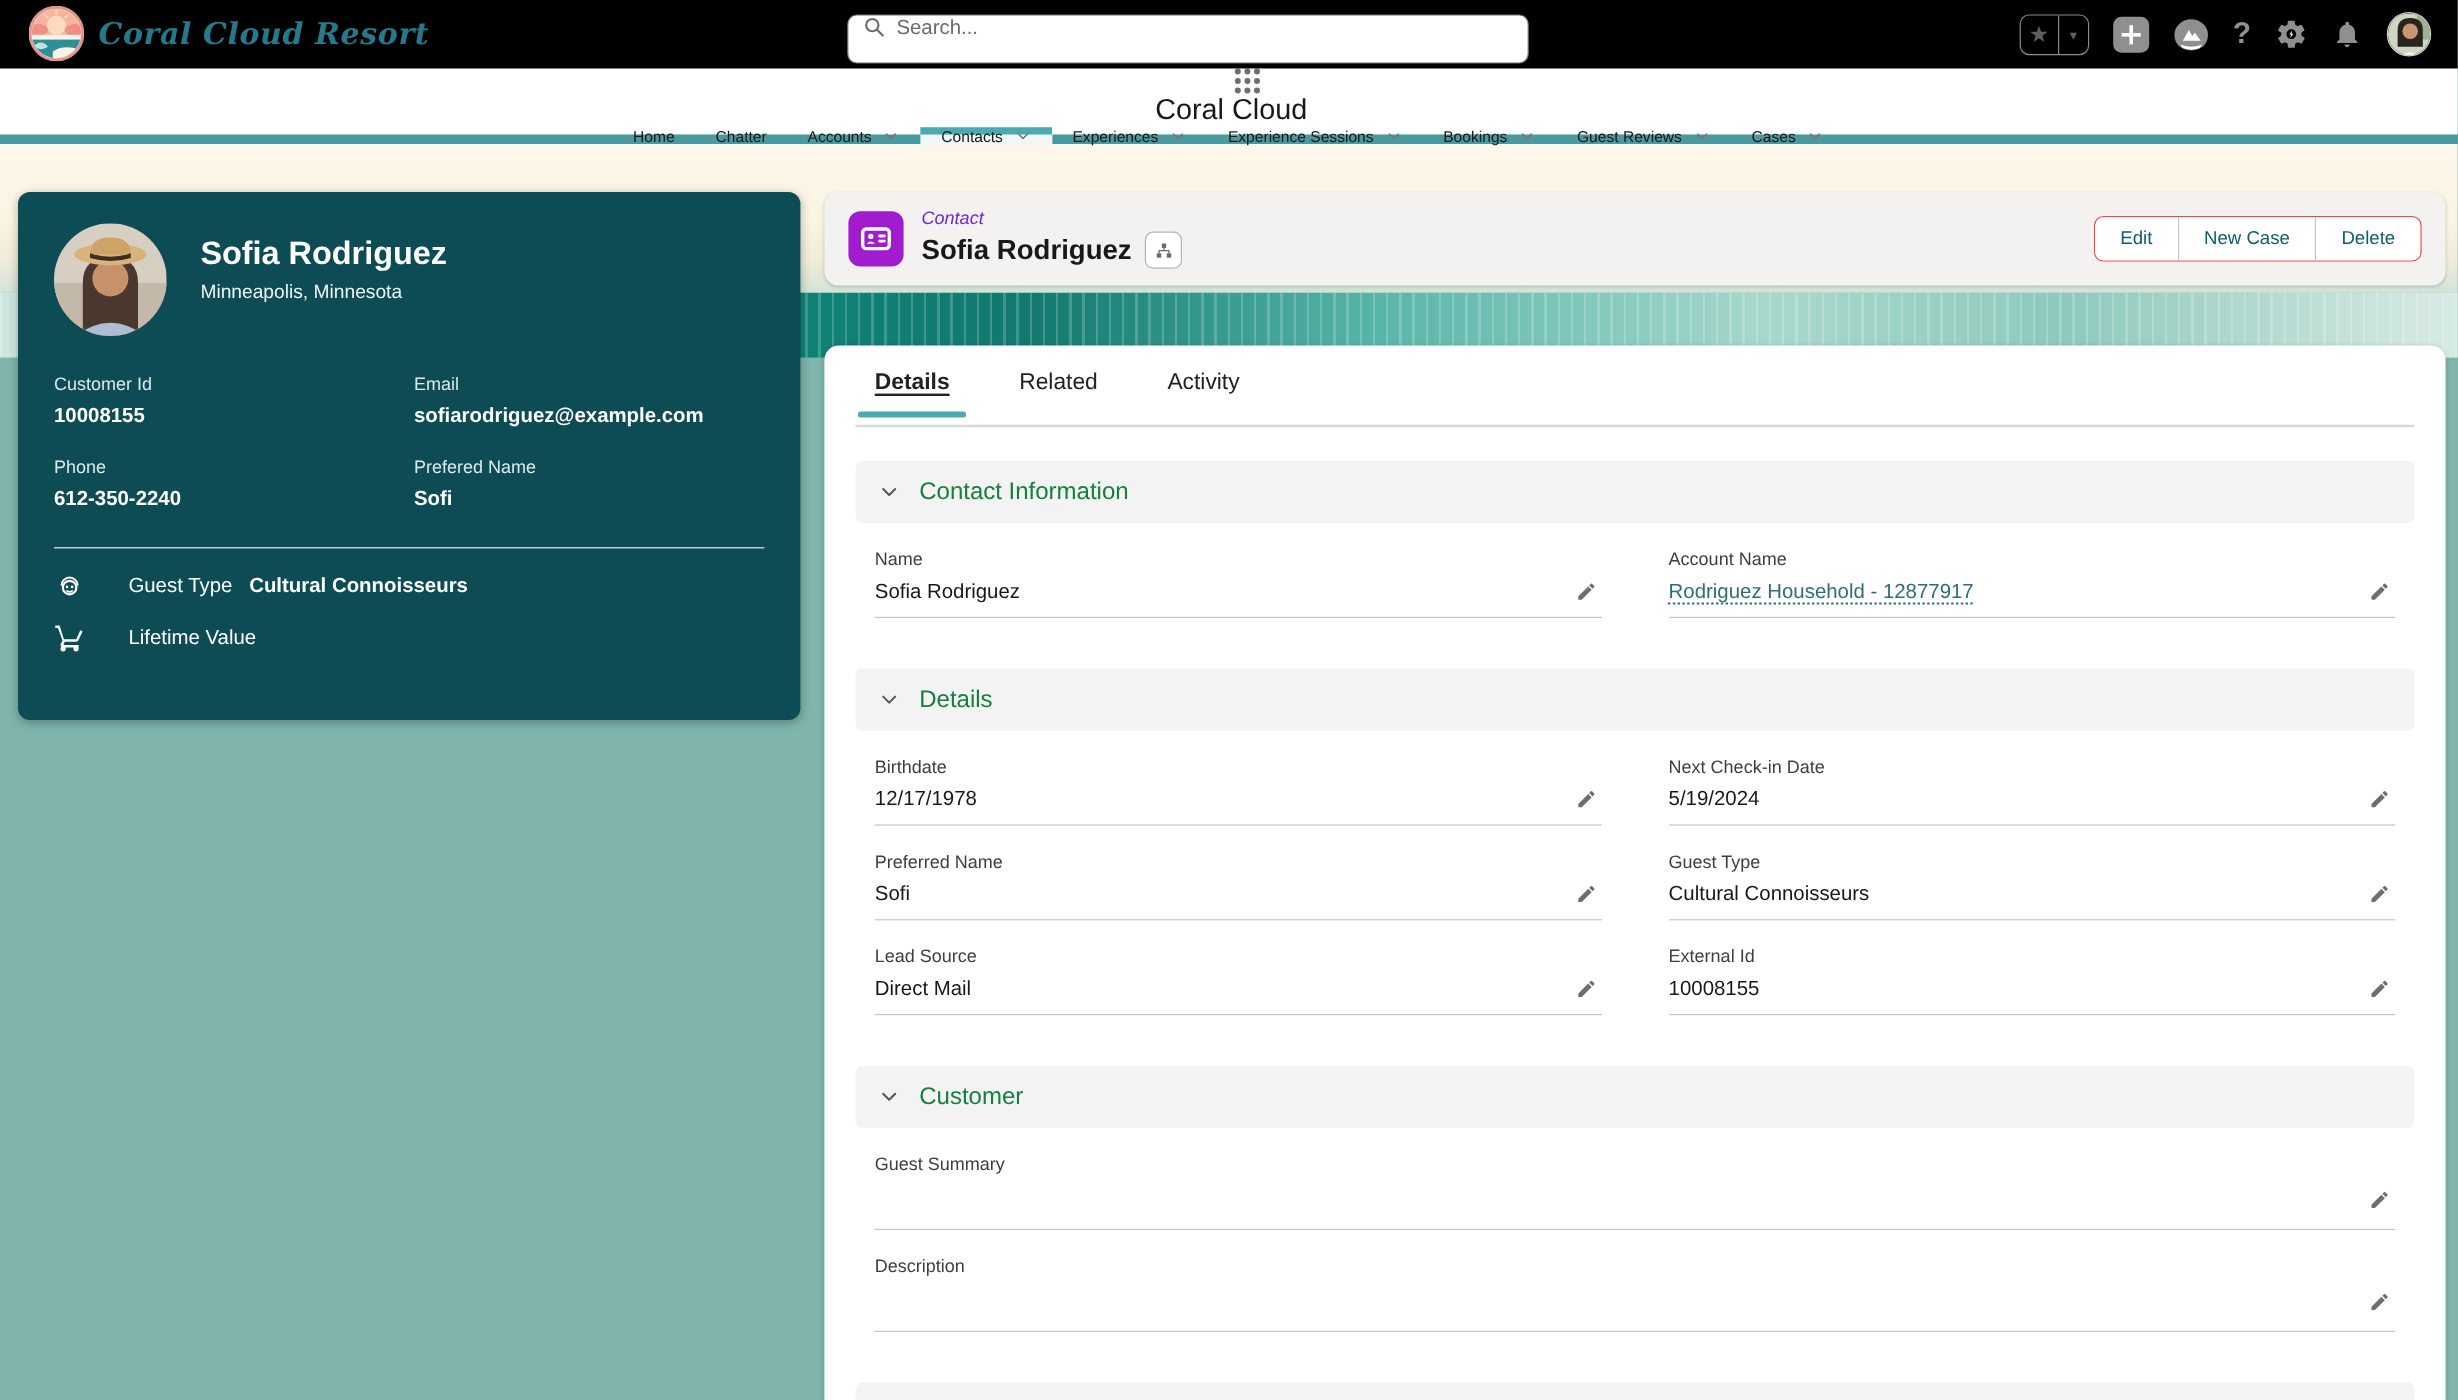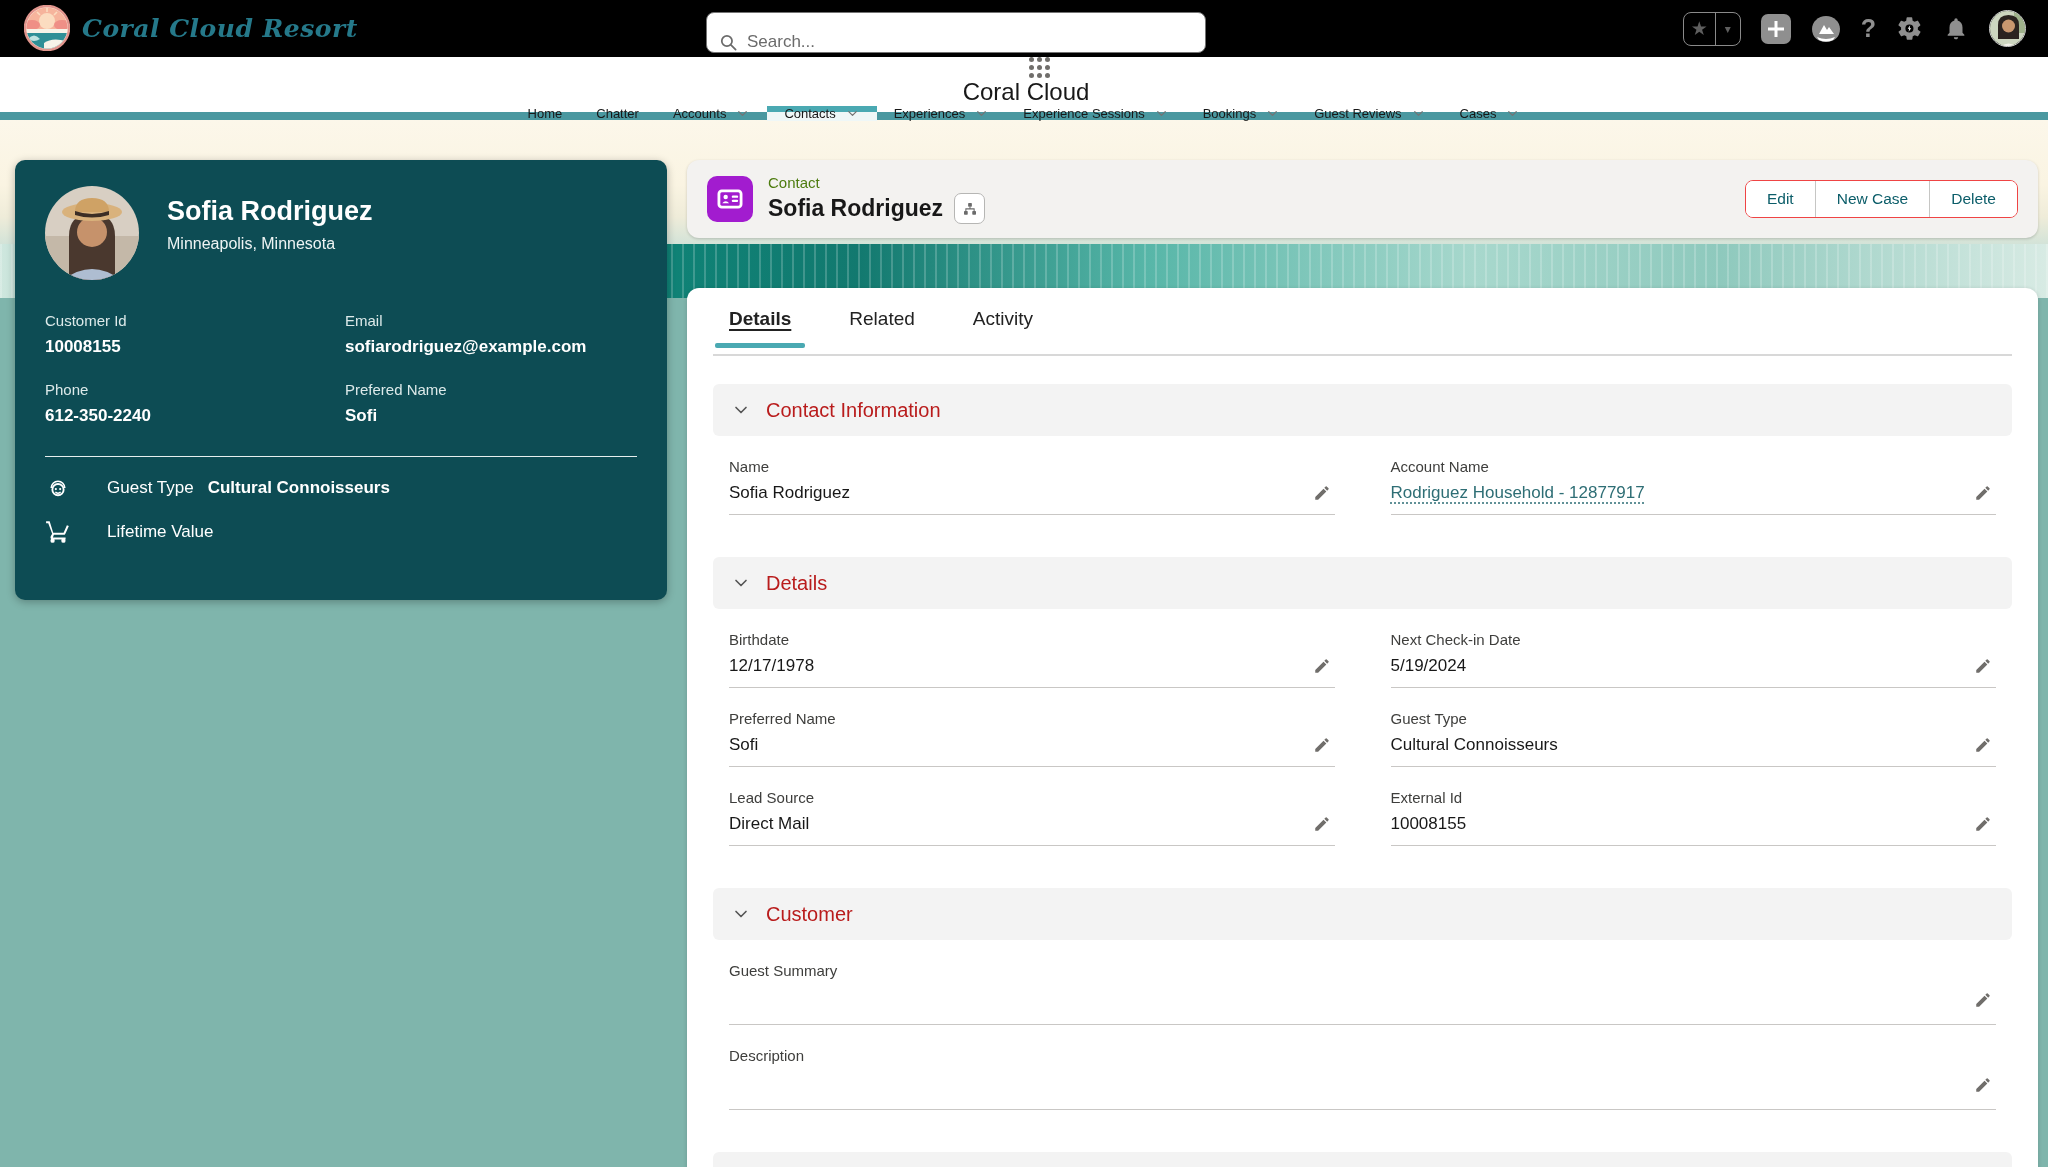--- a/index.html
+++ b/index.html
@@ -2,21 +2,21 @@
 <html><head>
 <meta charset="utf-8">
 <style>
   * { margin:0; padding:0; box-sizing:border-box; }
   html,body { width:2048px; height:1167px; overflow:hidden; font-family:"Liberation Sans", sans-serif; background:#7fb5ac; }
 
   
   .topbar { position:absolute; top:0; left:0; width:2048px; height:57px; background:#000000; z-index:30;text-decoration:underline; }
   .logo-wrap { position:absolute; left:24px; top:5px; display:flex; align-items:center; gap:12px; }
   .logo-text { font-family:"DejaVu Serif", serif; font-style:italic; font-weight:700; font-size:25px; color:#25798a; letter-spacing:.5px; }
-  .search-wrap { position:absolute; left:706px; top:12px; width:500px; height:41px; border:1.5px solid #747474; border-radius:8px; background:#fff; display:flex; align-items:flex-end; padding:0 12px; gap:9px; }
+  .search-wrap { position:absolute; left:706px; top:12px; width:568px; height:41px; border:1.5px solid #747474; border-radius:8px; background:#fff; display:flex; align-items:flex-start; padding:0 12px; gap:9px; }
   .search-input { border:none; outline:none; flex:1; font-size:17px; color:#444; background:transparent; font-family:"Liberation Sans", sans-serif; }
   .search-input::placeholder { color:#6b6b6b; }
   .hdr-icons { position:absolute; right:22px; top:0; height:57px; display:flex; align-items:center; gap:20px; }
   .fav-group { display:flex; align-items:stretch; height:34px; border:1.5px solid #8a8a8a; border-radius:8px; overflow:hidden; }
   .fav-star { width:32px; display:flex; align-items:center; justify-content:center; font-size:19px; color:#5f5f5f; border-right:1.5px solid #8a8a8a; }
   .fav-caret { width:24px; display:flex; align-items:center; justify-content:center; font-size:12px; color:#5f5f5f; }
   .plus-btn { width:30px; height:30px; border-radius:7px; background:#8f8f8f; position:relative; }
   .plus-btn::before, .plus-btn::after { content:""; position:absolute; background:#fff; left:50%; top:50%; transform:translate(-50%,-50%); }
   .plus-btn::before { width:16px; height:3px; }
   .plus-btn::after { width:3px; height:16px; }
@@ -56,37 +56,37 @@
   .hl-badge { display:flex; align-items:center; gap:0; margin-top:18px; }
   .hl-badge .bicon { width:30px; display:flex; justify-content:flex-start; }
   .hl-badge .blabel { font-size:17px; margin-left:32px; }
   .hl-badge .bvalue { font-size:17px; font-weight:700; margin-left:14px; }
 
   
   .rec-card { position:absolute; left:687px; top:160px; width:1351px; height:78px; background:#f3f2f0; border-radius:12px;
     box-shadow:0 1px 3px rgba(0,0,0,.18); display:flex; align-items:center; padding:0 20px; z-index:10; }
   .rec-icon { width:46px; height:46px; border-radius:10px; background:#a21ccf; display:flex; align-items:center; justify-content:center; flex:0 0 auto; }
   .rec-texts { margin-left:15px; }
-  .rec-entity { font-size:15px; color:#4d7c0f; }
+  .rec-entity { font-size:15px; color:#6d28d9;font-style:italic; }
   .rec-name-row { display:flex; align-items:center; gap:11px; margin-top:2px; }
   .rec-name { font-size:23px; font-weight:700; color:#181818; }
   .hier-chip { width:31px; height:31px; background:#fff; border:1px solid #b6b6b4; border-radius:7px; display:flex; align-items:center; justify-content:center; }
   .btn-group { margin-left:auto; display:flex; border:1px solid #ef4444; border-radius:8px; overflow:hidden; background:#fff; }
   .btn { padding:9px 21px; font-size:15.5px; color:#0b5d69; background:#fff; border:none; border-left:1px solid #c6c6c4; cursor:pointer; font-family:"Liberation Sans", sans-serif; }
   .btn:first-child { border-left:none; }
 
   
   .detail-card { position:absolute; left:687px; top:288px; width:1351px; height:900px; background:#fff;
     border-radius:12px 12px 0 0; box-shadow:0 1px 4px rgba(0,0,0,.16); padding:20px 26px 0; z-index:10; overflow:hidden; }
   .tabs { display:flex; gap:58px; padding-left:16px; border-bottom:2px solid #d8d8d8; height:48px; align-items:flex-start; }
   .tab { font-size:19px; color:#222; position:relative; padding-bottom:16px; cursor:pointer; }
   .tab.active { font-weight:700; text-decoration:underline; text-decoration-thickness:2px; text-underline-offset:4px; }
   .tab.active::after { content:""; position:absolute; left:-14px; right:-14px; bottom:-2px; height:5px; background:#4aa9b2; border-radius:2px; }
   .sec-hdr { display:flex; align-items:center; gap:15px; background:#f3f3f3; border-radius:6px; height:52px; padding:0 18px;
-    font-size:20px; color:#b91c1c; margin-top:28px; cursor:pointer;text-align:right; }
+    font-size:20px; color:#15803d; margin-top:28px; cursor:pointer;text-align:right; }
   .grid { display:grid; grid-template-columns:1fr 1fr; column-gap:56px; padding:0 16px 14px; }
   .grid.single { grid-template-columns:1fr; }
   .field { margin-top:22px; }
   .f-label { font-size:15px; color:#3e3e3c; }
   .f-row { display:flex; align-items:center; border-bottom:1px solid #c9c7c5; padding:6px 2px 10px 0; min-height:40px; }
   .field.full .f-row { min-height:46px; }
   .f-value { font-size:17px; color:#181818; flex:1; }
   .f-value.link { color:#2e6e75; flex:0 0 auto; text-decoration:underline dotted; text-underline-offset:5px; cursor:pointer; }
   .f-spacer { flex:1; }
   .pencil-btn { background:none; border:none; cursor:pointer; padding:2px; display:flex; }

